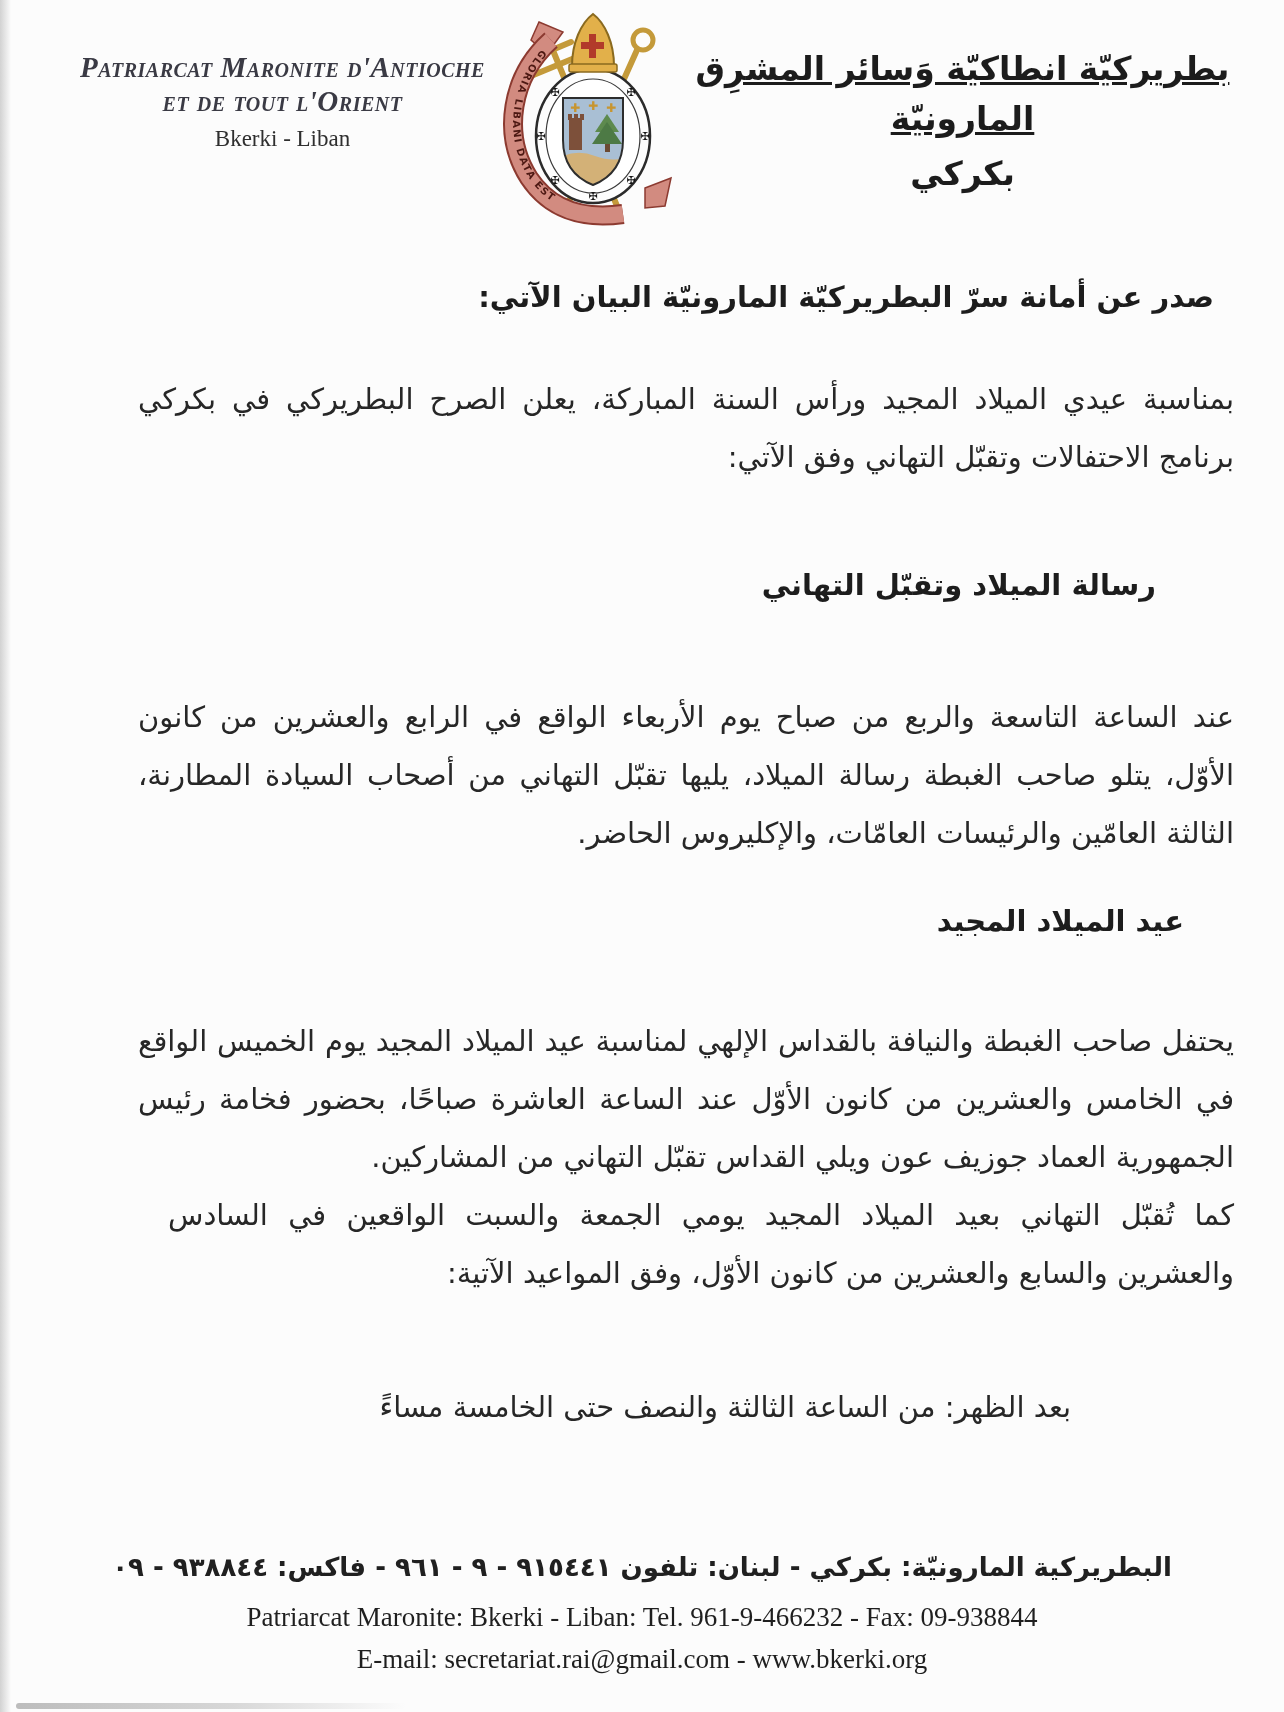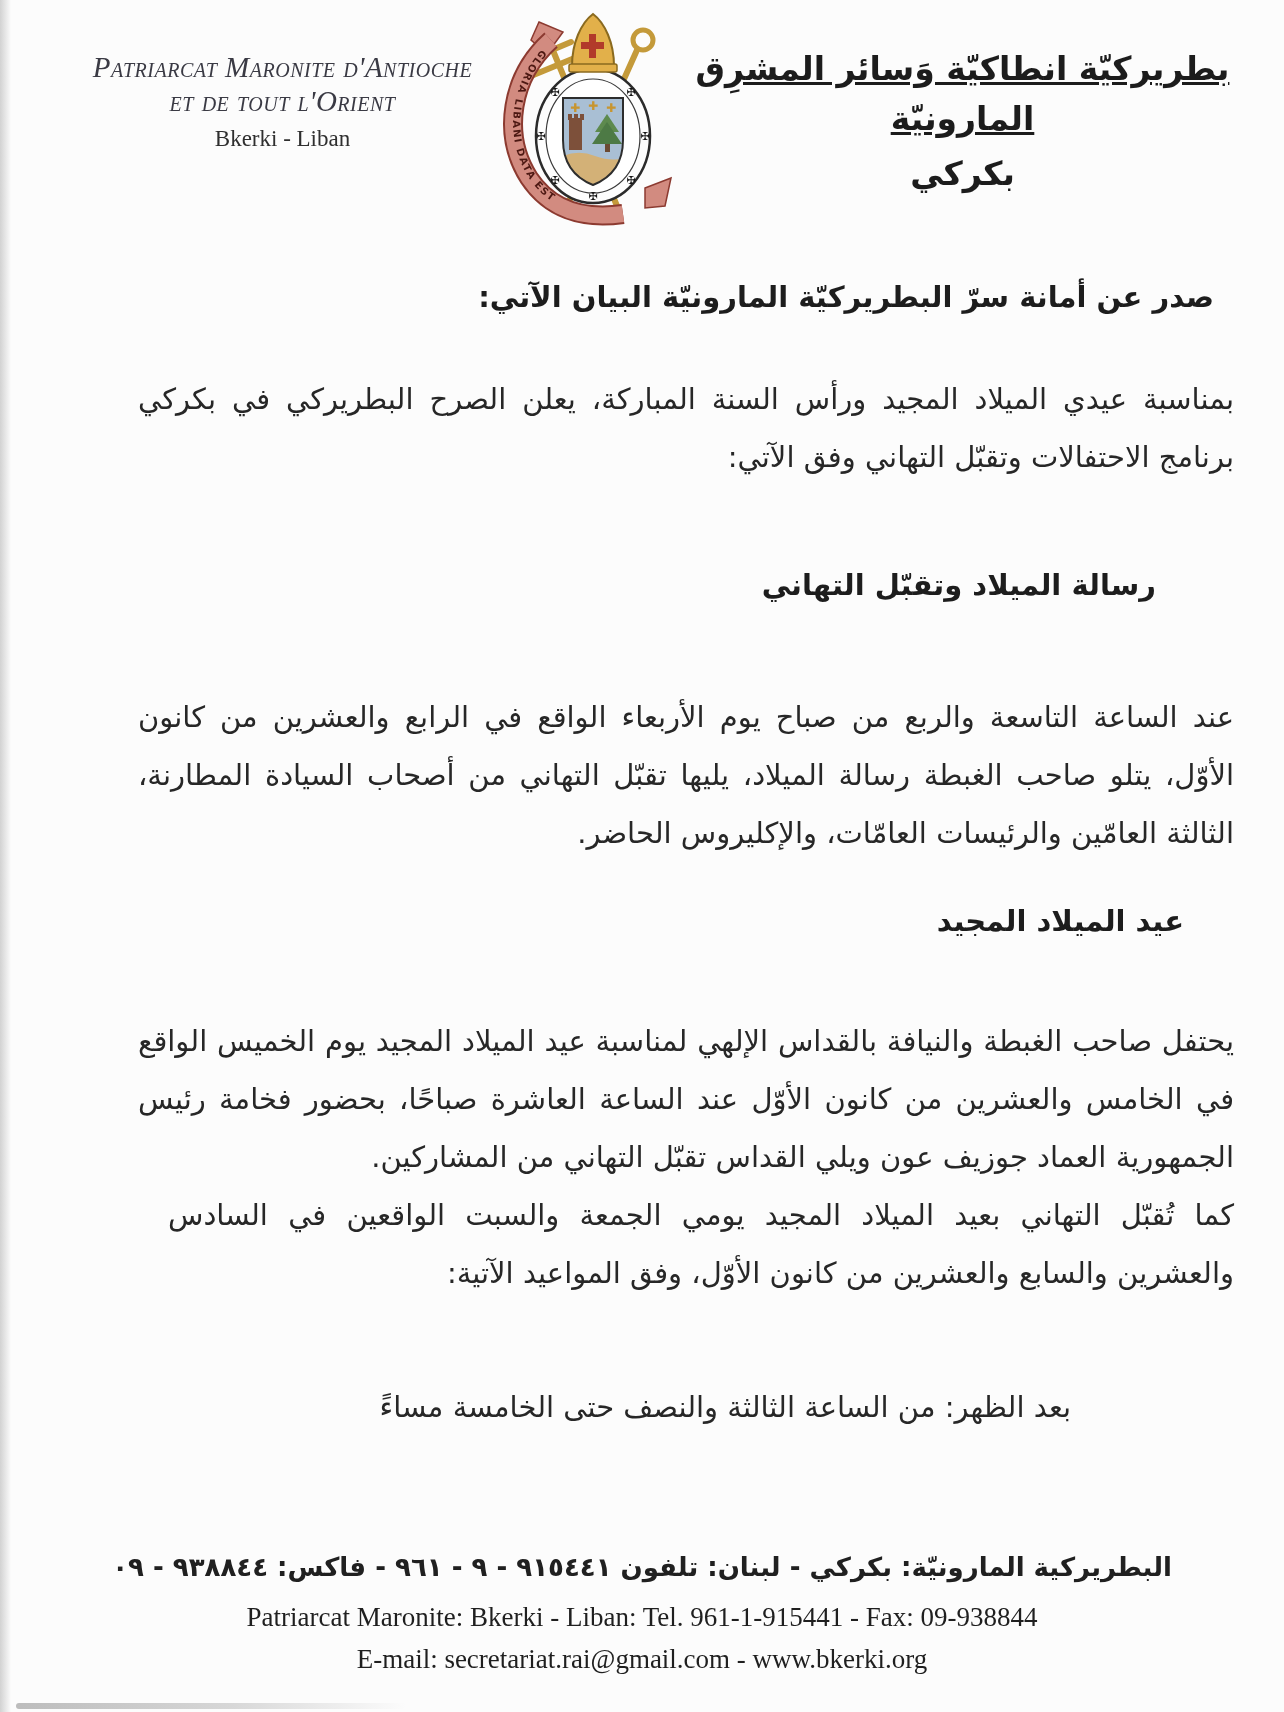--- a/index.html
+++ b/index.html
@@ -13,21 +13,21 @@
     color:#262626;
   }
   
   .scan-edge-left{position:absolute;left:0;top:0;width:11px;height:100%;
     background:linear-gradient(to right,#d2d2d2,#efefef 70%,rgba(255,255,255,0));}
   .scan-streak{position:absolute;left:16px;bottom:3px;width:390px;height:6px;border-radius:3px;
     background:linear-gradient(to right,#9a9a9a,#c3c3c3 55%,rgba(255,255,255,0));opacity:.65;}
   
   .header-left{position:absolute;left:70px;top:50px;width:425px;text-align:center;
     font-family:"Liberation Serif",serif;color:#3a3a44;}
-  .hl-1,.hl-2{font-style:italic;font-variant:small-caps;font-weight:400;font-size:29px;line-height:34px;letter-spacing:.5px;}
+  .hl-1,.hl-2{font-style:italic;font-variant:small-caps;font-weight:700;font-size:29px;line-height:34px;letter-spacing:.5px;}
   .hl-3{font-size:23px;margin-top:8px;color:#2f2f2f;font-style:normal;}
   .emblem{position:absolute;left:495px;top:10px;width:192px;height:218px;}
   .header-right{position:absolute;left:690px;top:44px;width:545px;text-align:center;direction:rtl;color:#1c1c1c;}
   .hr-1{font-size:33px;font-weight:bold;line-height:50px;text-decoration:underline;}
   .hr-2{font-size:33px;font-weight:bold;margin-top:10px;}
   
   .ar{direction:rtl;font-size:29px;line-height:58px;color:#272727;}
   .para{position:absolute;left:138px;right:50px;text-align:justify;text-justify:inter-word;}
   .heading{position:absolute;font-weight:bold;color:#1d1d1d;text-align:right;}
   .sched{position:absolute;left:140px;right:213px;text-align:right;}
@@ -136,16 +136,16 @@
   <div class="ar heading" style="top:892px;right:100px;left:300px;">عيد الميلاد المجيد</div>
 
   <div class="ar para" style="top:1012px;">يحتفل صاحب الغبطة والنيافة بالقداس الإلهي لمناسبة عيد الميلاد المجيد يوم الخميس الواقع في الخامس والعشرين من كانون الأوّل عند الساعة العاشرة صباحًا، بحضور فخامة رئيس الجمهورية العماد جوزيف عون ويلي القداس تقبّل التهاني من المشاركين.</div>
 
   <div class="ar para" style="top:1186px;margin-left:30px;">كما تُقبّل التهاني بعيد الميلاد المجيد يومي الجمعة والسبت الواقعين في السادس والعشرين والسابع والعشرين من كانون الأوّل، وفق المواعيد الآتية:</div>
 
 
   <div class="ar sched" style="top:1378px;">بعد الظهر: من الساعة الثالثة والنصف حتى الخامسة مساءً</div>
 
   <div class="footer-ar">البطريركية المارونيّة: بكركي - لبنان: تلفون ٩١٥٤٤١ - ٩ - ٩٦١ - فاكس: ٩٣٨٨٤٤ - ٠٩</div>
-  <div class="footer-latin" style="top:1602px;">Patriarcat Maronite: Bkerki - Liban: Tel. 961-1-915441  -  Fax: 09-938844</div>
+  <div class="footer-latin" style="top:1602px;">Patriarcat Maronite: Bkerki - Liban: Tel. 961-9-466232  -  Fax: 09-938844</div>
   <div class="footer-latin" style="top:1644px;">E-mail: secretariat.rai@gmail.com  -  www.bkerki.org</div>
 
 </div>
 
 </body></html>

